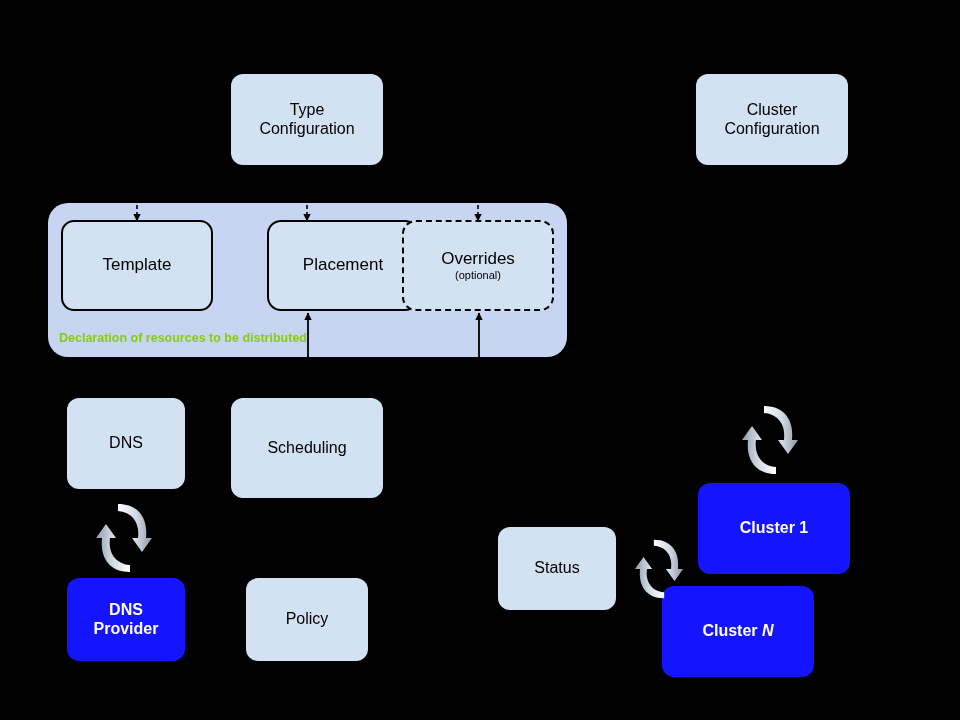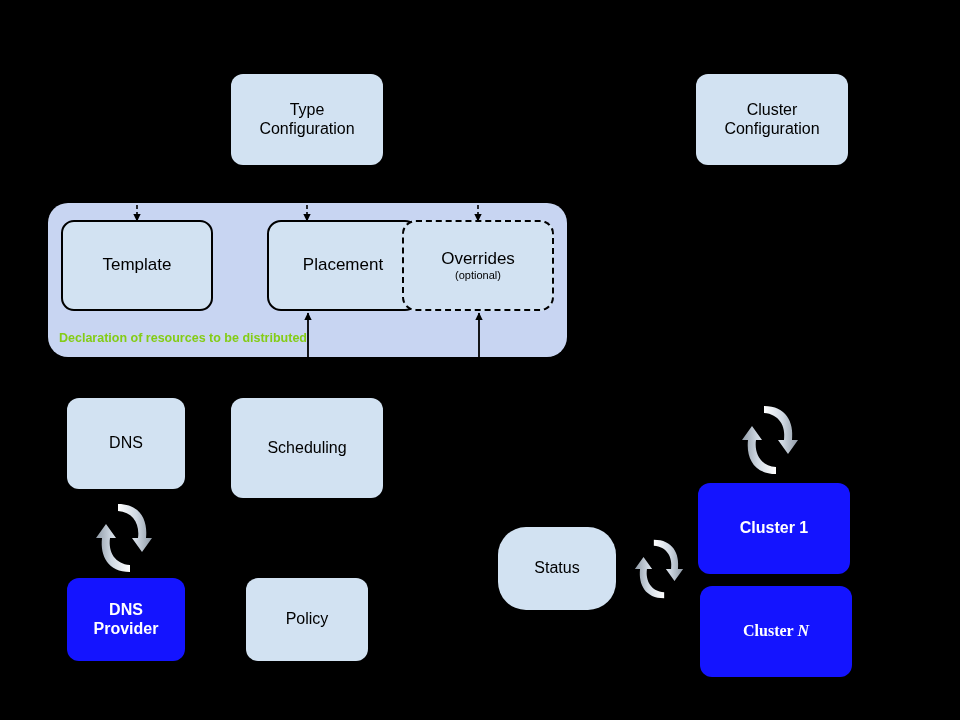--- a/index.html
+++ b/index.html
@@ -173,30 +173,30 @@
 
   <div class="node accent" style="left:67px; top:578px; width:118px; height:83px;">
     <span class="label">DNS
 Provider</span>
   </div>
 
   <div class="node plain" style="left:246px; top:578px; width:122px; height:83px;text-align:right;">
     <span class="label">Policy</span>
   </div>
 
-  <div class="node plain" style="left:498px; top:527px; width:118px; height:83px;border-radius:28px;">
+  <div class="node plain" style="left:498px; top:527px; width:118px; height:83px;">
     <span class="label">Status</span>
   </div>
 
 
   <div class="node accent" style="left:698px; top:483px; width:152px; height:91px;">
     <span class="label"><span>Cluster </span><span>1</span></span>
   </div>
 
-  <div class="node accent" style="left:700px; top:586px; width:152px; height:91px;font-family:Liberation Serif, serif;">
+  <div class="node accent" style="left:662px; top:586px; width:152px; height:91px;">
     <span class="label"><span>Cluster </span><span class="ital">N</span></span>
   </div>
 
   <svg class="sync-icon" style="left:88px; top:498px;" width="72" height="80" viewBox="0 0 72 80">
     <defs>
       <linearGradient id="sg1" x1="0" y1="0" x2="1" y2="0">
         <stop offset="0%" stop-color="#ffffff"></stop>
         <stop offset="55%" stop-color="#cfd8e2"></stop>
         <stop offset="100%" stop-color="#8f9aa6"></stop>
       </linearGradient>

